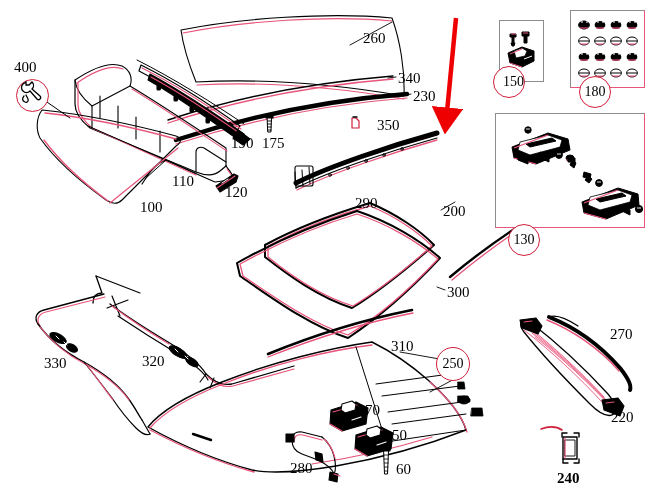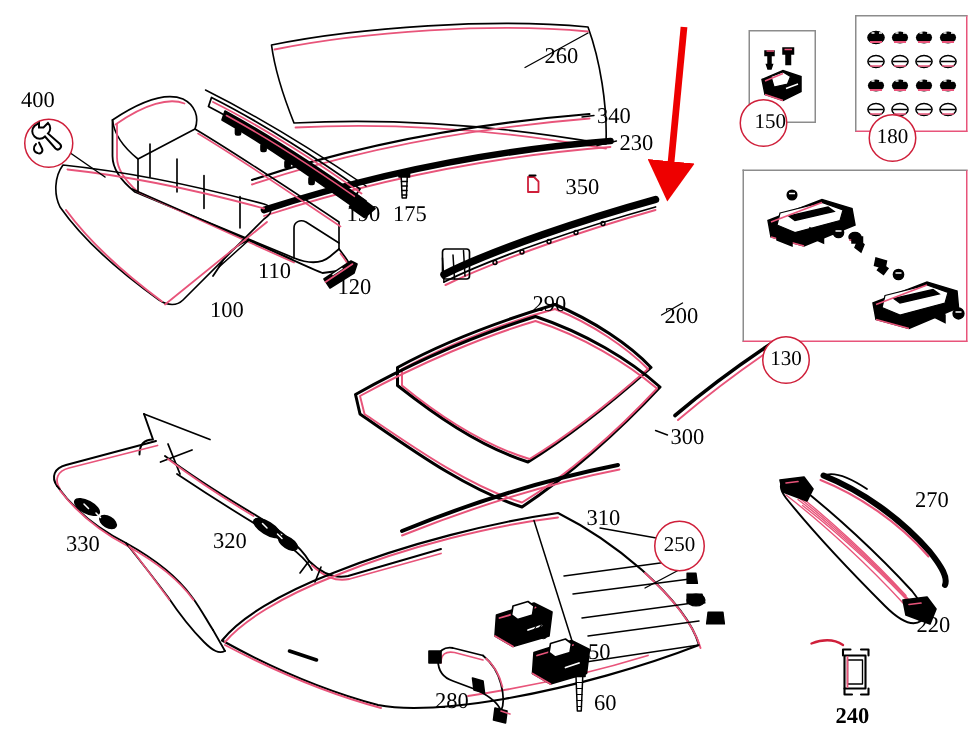--- a/index.html
+++ b/index.html
@@ -491,20 +491,20 @@
   <span class="lbl" style="left:398px;top:71px;">340</span>
   <span class="lbl" style="left:413px;top:89px;">230</span>
   <span class="lbl" style="left:361px;top:118px;padding-left:16px;">350</span>
   <span class="lbl" style="left:355px;top:196px;">290</span>
   <span class="lbl" style="left:443px;top:204px;">200</span>
   <span class="lbl" style="left:447px;top:285px;">300</span>
   <span class="lbl" style="left:391px;top:339px;">310</span>
   <span class="lbl" style="left:44px;top:356px;">330</span>
   <span class="lbl" style="left:142px;top:354px;">320</span>
   <span class="lbl" style="left:290px;top:461px;">280</span>
-  <span class="lbl" style="left:351px;top:403px;margin-top:12px;">70</span>
+  <span class="lbl" style="left:365px;top:403px;">70</span>
   <span class="lbl" style="left:392px;top:428px;">50</span>
   <span class="lbl" style="left:396px;top:462px;">60</span>
   <span class="lbl" style="left:610px;top:327px;">270</span>
   <span class="lbl" style="left:611px;top:410px;">220</span>
   <span class="lbl" style="left:557px;top:471px;font-weight:bold;">240</span>
 
 </div>
 
 </body></html>

